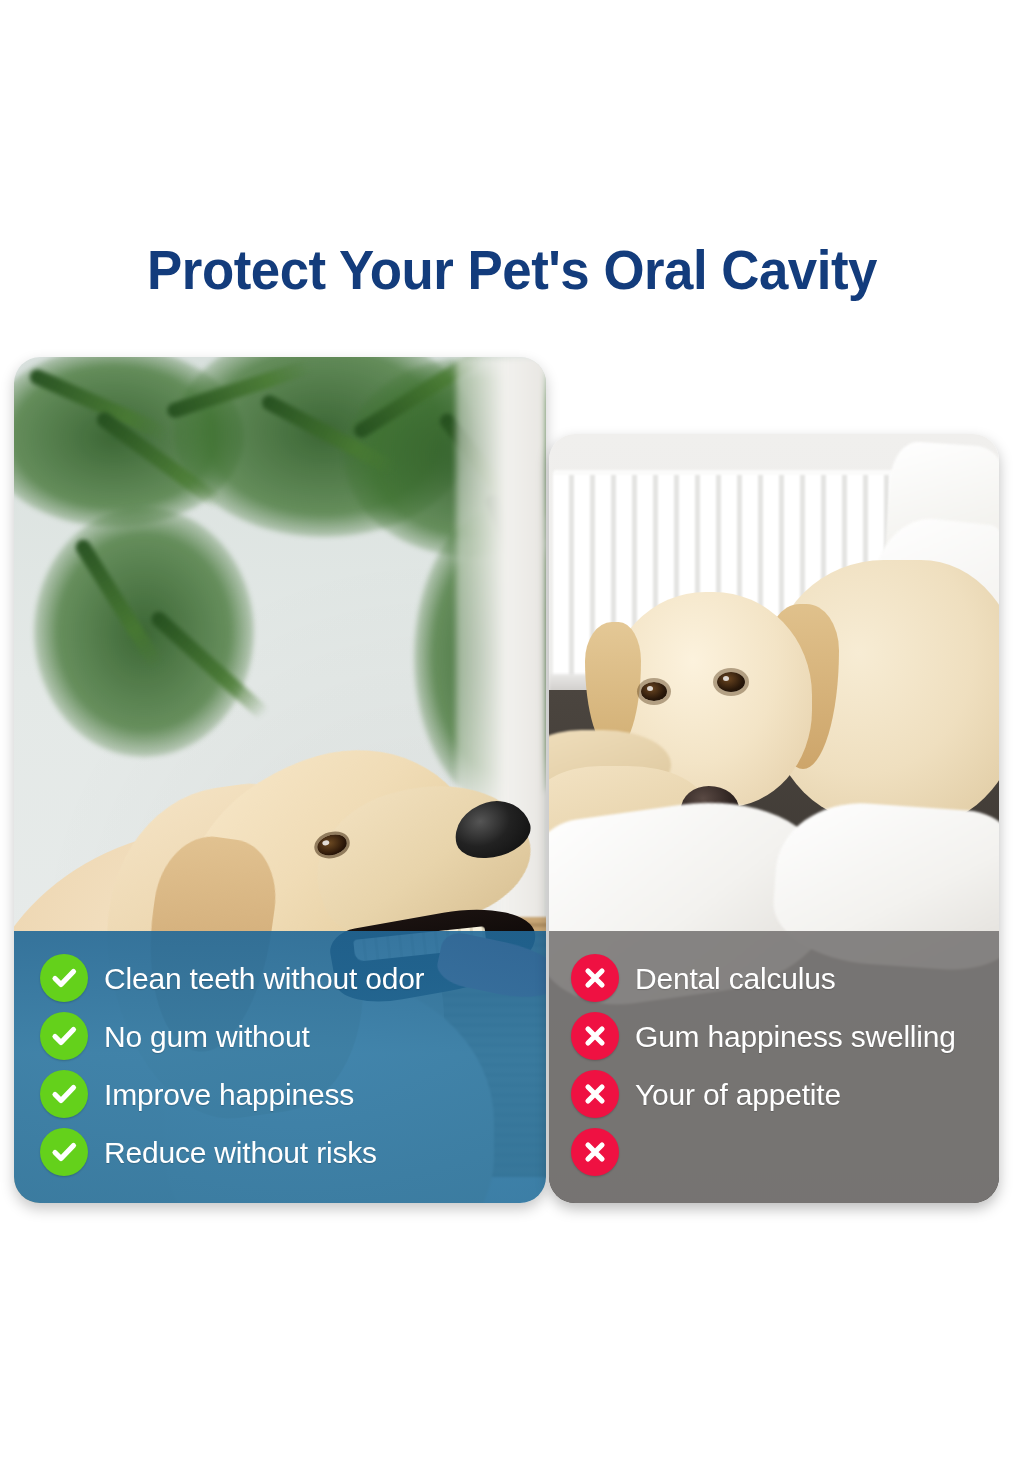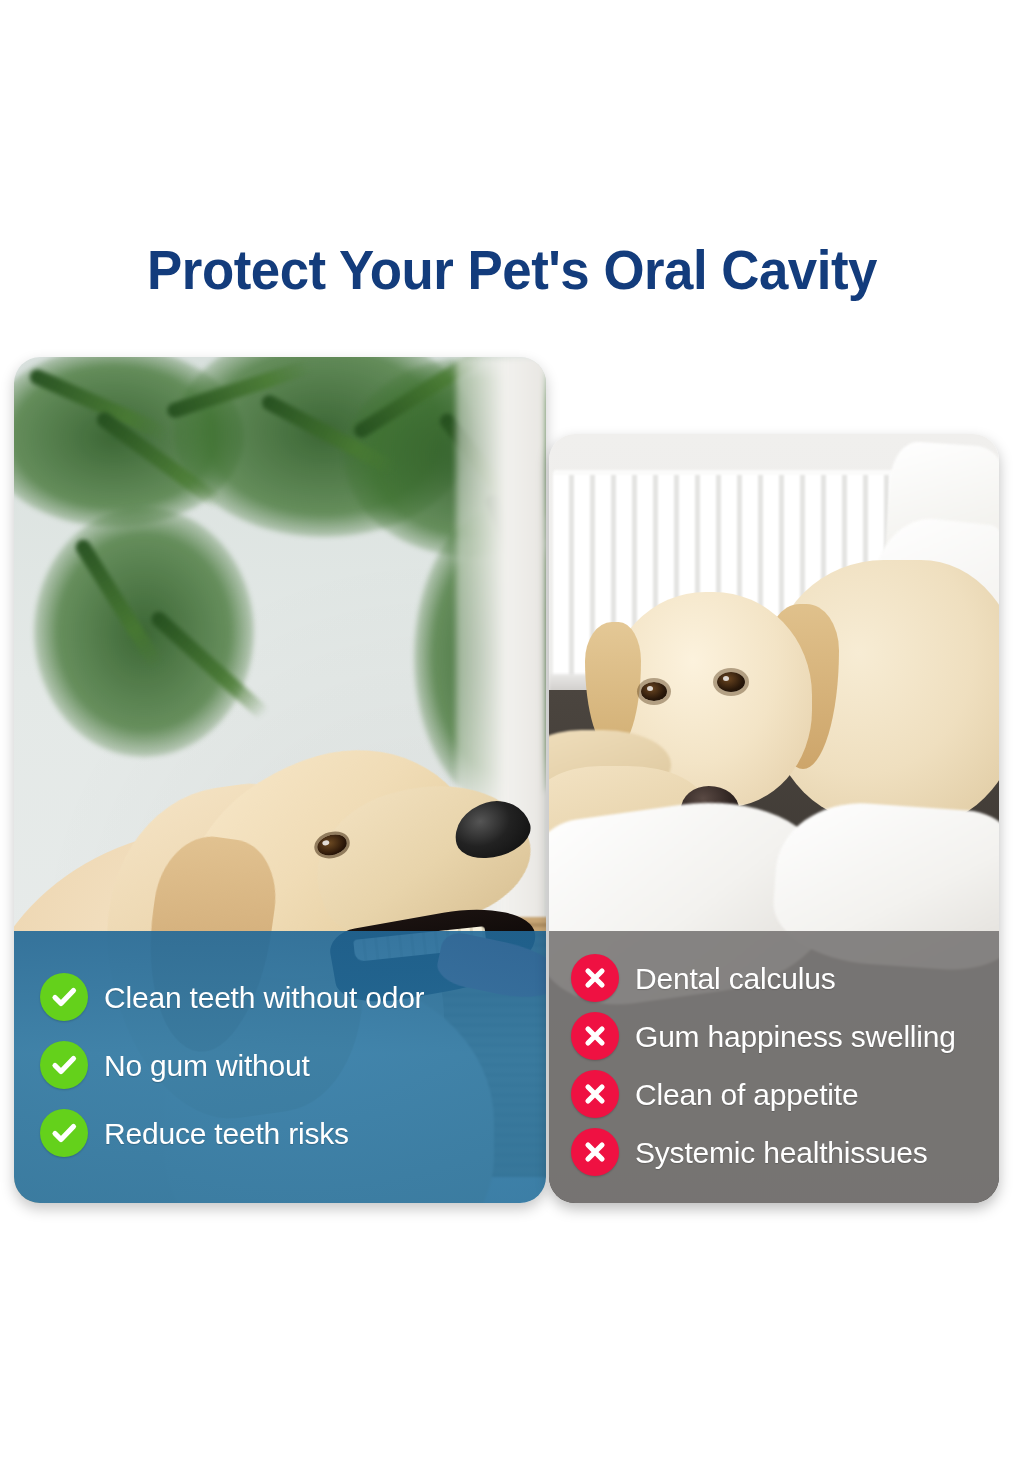--- a/index.html
+++ b/index.html
@@ -460,28 +460,36 @@
 
       <div class="row">
         <span class="badge badge-check">
           <svg width="30" height="30" viewBox="0 0 30 30" aria-hidden="true">
             <path d="M6 15.5 L12 21.5 L24.5 8.5" fill="none" stroke="#ffffff" stroke-width="5.2" stroke-linecap="round" stroke-linejoin="round"></path>
           </svg>
         </span>
         <span class="row-label">No gum without</span>
       </div>
 
-
       <div class="row">
         <span class="badge badge-check">
           <svg width="30" height="30" viewBox="0 0 30 30" aria-hidden="true">
             <path d="M6 15.5 L12 21.5 L24.5 8.5" fill="none" stroke="#ffffff" stroke-width="5.2" stroke-linecap="round" stroke-linejoin="round"></path>
           </svg>
         </span>
-        <span class="row-label">Reduce teeth risks</span>
+        <span class="row-label">Improve happiness</span>
+      </div>
+
+      <div class="row">
+        <span class="badge badge-check">
+          <svg width="30" height="30" viewBox="0 0 30 30" aria-hidden="true">
+            <path d="M6 15.5 L12 21.5 L24.5 8.5" fill="none" stroke="#ffffff" stroke-width="5.2" stroke-linecap="round" stroke-linejoin="round"></path>
+          </svg>
+        </span>
+        <span class="row-label">Reduce without risks</span>
       </div>
 
     </div>
   </div>
 
   <div class="card-right">
 
     <div class="photo photoR">
       <div class="radiator"></div>
       <div class="radiator-feet"></div>
@@ -521,28 +529,27 @@
         </span>
         <span class="row-label">Gum happiness swelling</span>
       </div>
 
       <div class="row">
         <span class="badge badge-x">
           <svg width="30" height="30" viewBox="0 0 30 30" aria-hidden="true">
             <path d="M8 8 L22 22 M22 8 L8 22" fill="none" stroke="#ffffff" stroke-width="5.2" stroke-linecap="round"></path>
           </svg>
         </span>
-        <span class="row-label">Clean of appetite</span>
+        <span class="row-label">Your of appetite</span>
       </div>
 
       <div class="row">
         <span class="badge badge-x">
           <svg width="30" height="30" viewBox="0 0 30 30" aria-hidden="true">
             <path d="M8 8 L22 22 M22 8 L8 22" fill="none" stroke="#ffffff" stroke-width="5.2" stroke-linecap="round"></path>
           </svg>
         </span>
-        <span class="row-label">Systemic healthissues</span>
       </div>
 
     </div>
   </div>
 
 </div>
 
 </body></html>

